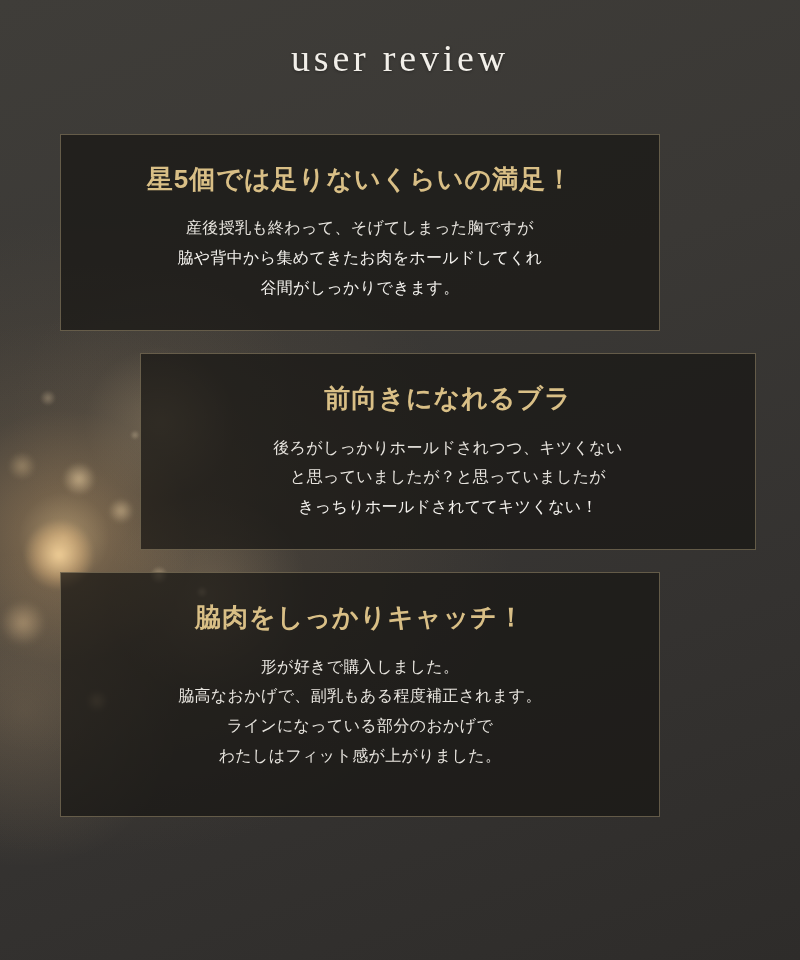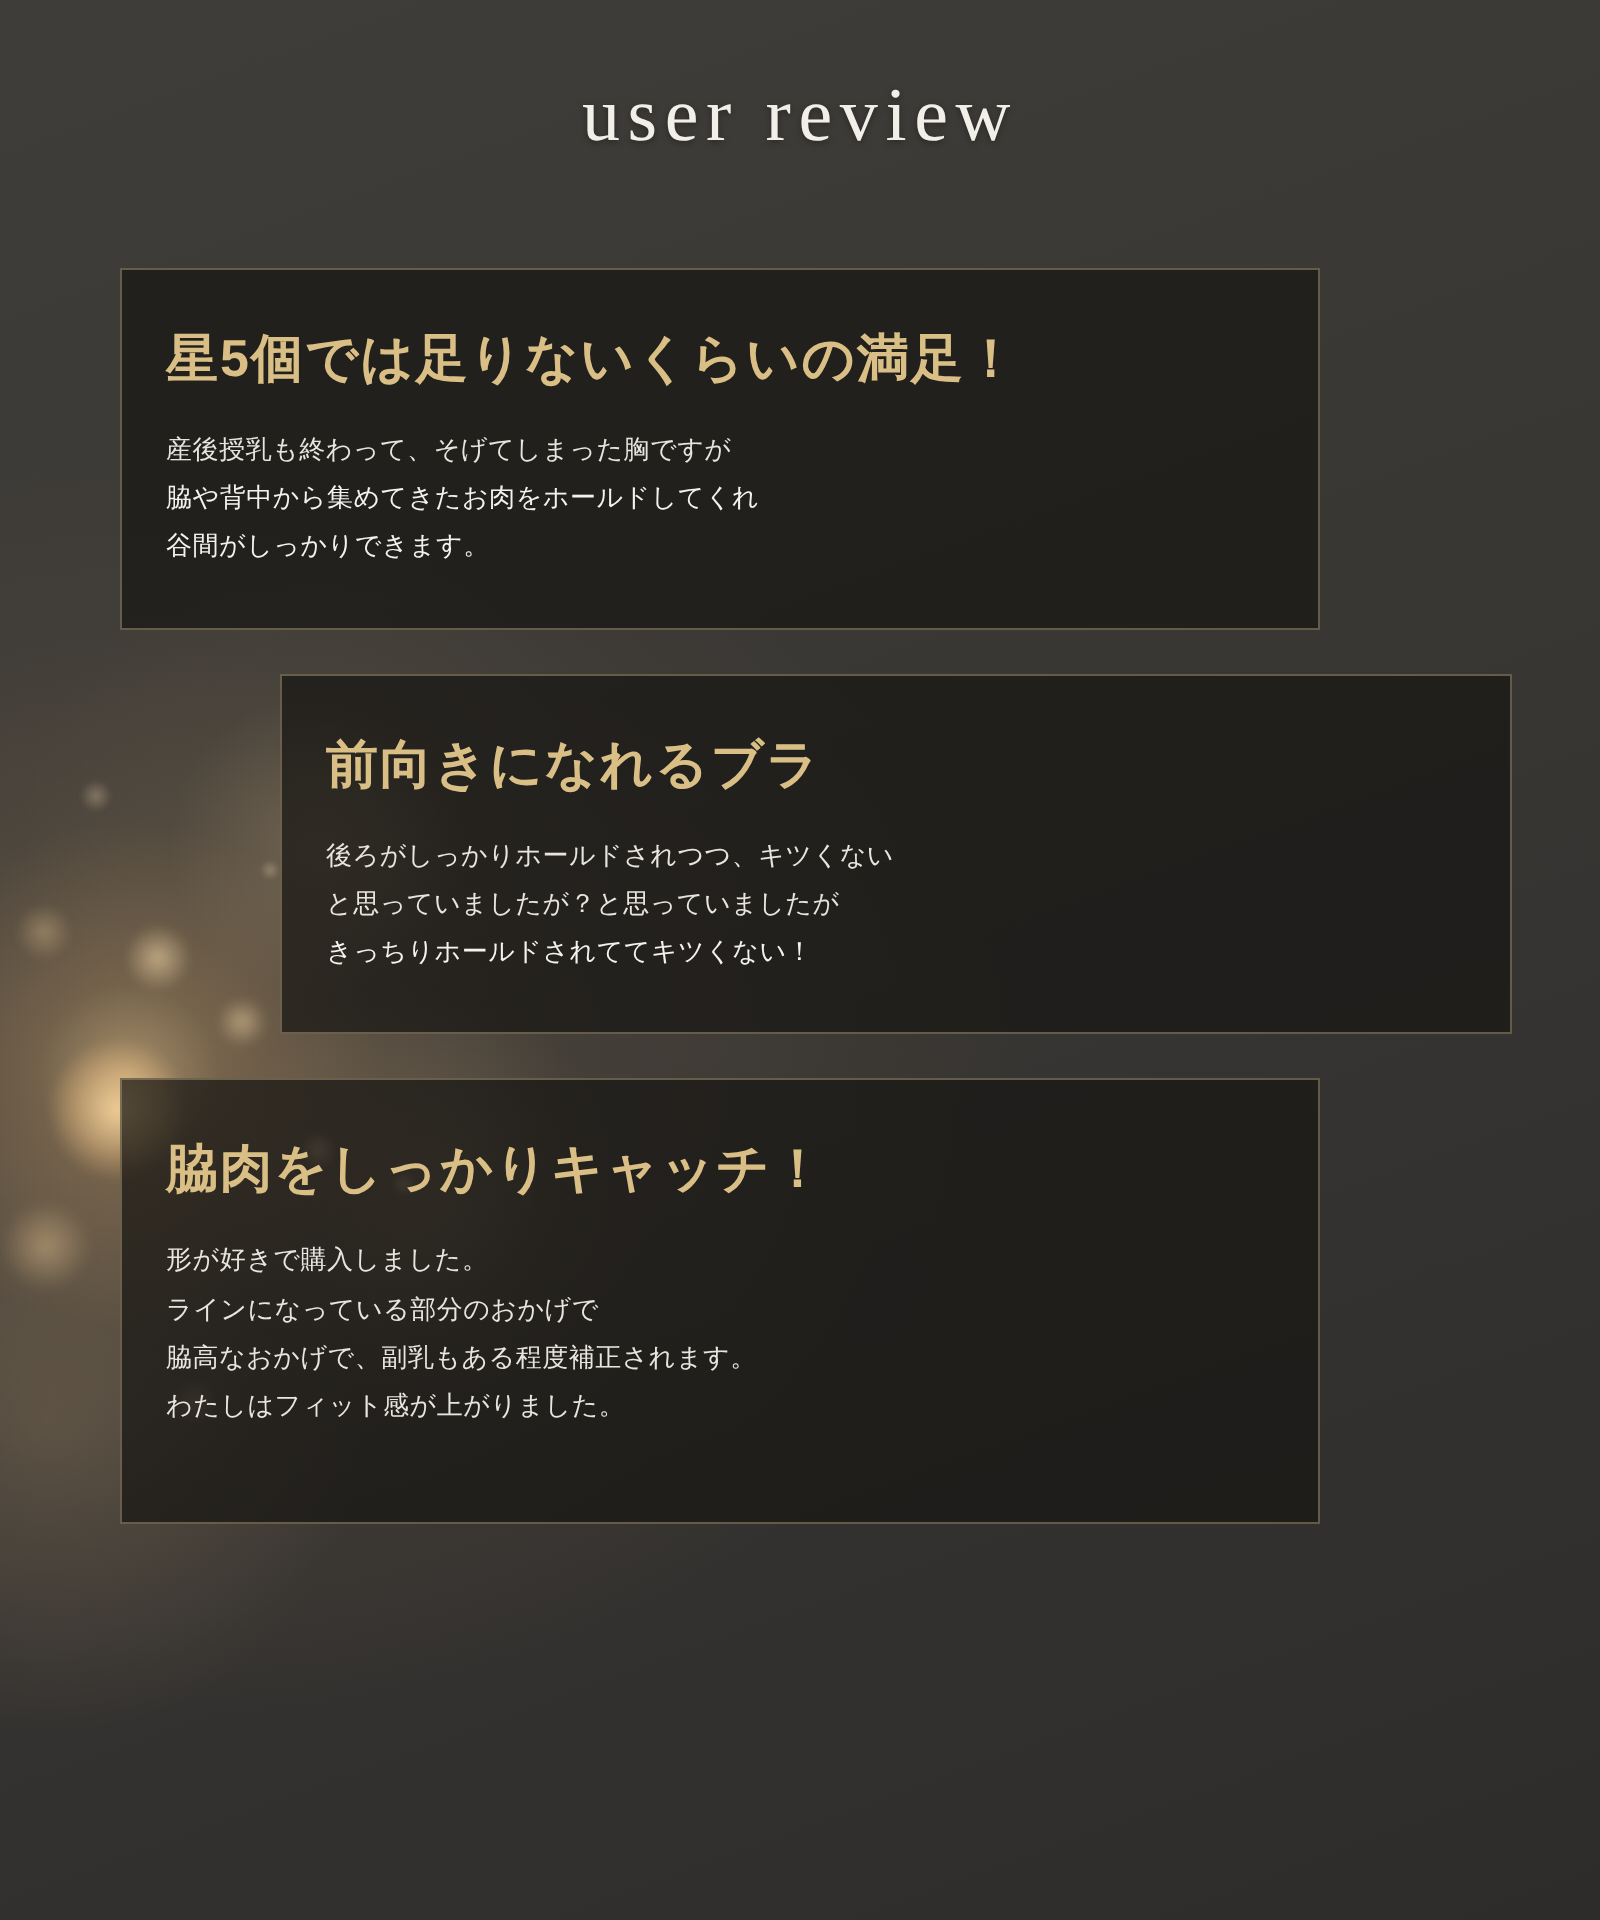--- a/index.html
+++ b/index.html
@@ -43,37 +43,38 @@
     letter-spacing:0.10em;
     padding-top:36px;
     font-weight:400;
     text-shadow:0 1px 3px rgba(0,0,0,0.35);
   }
 
   .card {
     position:relative;
     background:rgba(24,22,20,0.72);
     border:1px solid rgba(168,152,118,0.50);
+    text-align:center;
     padding:26px 22px 28px;
   }
   .card-1 { margin:54px 140px 0 60px; }
   .card-2 { margin:22px 44px 0 140px; }
   .card-3 { margin:22px 140px 14px 60px; padding-bottom:46px; }
 
   .card-heading {
     color:#d9bf86;
     font-size:26px;
     font-weight:700;
     letter-spacing:0.04em;
     margin-bottom:16px;
     line-height:1.4;
   }
   .line {
     color:#e8e5df;
-    font-size:13px;
+    font-size:16px;
     line-height:1.85;
     letter-spacing:0.02em;
   }
   .line.bold { font-weight:400; color:#f4f2ee; }
 </style>
 </head>
 <body>
 
 <div id="page">
 
@@ -100,18 +101,18 @@
   <div class="card card-2">
     <div class="card-heading">前向きになれるブラ</div>
     <div class="line">後ろがしっかりホールドされつつ、キツくない</div>
     <div class="line">と思っていましたが？と思っていましたが</div>
     <div class="line bold">きっちりホールドされててキツくない！</div>
   </div>
 
   <div class="card card-3">
     <div class="card-heading">脇肉をしっかりキャッチ！</div>
     <div class="line">形が好きで購入しました。</div>
+    <div class="line">脇高なおかげで、副乳もある程度補正されます。</div>
     <div class="line">ラインになっている部分のおかげで</div>
-    <div class="line">脇高なおかげで、副乳もある程度補正されます。</div>
     <div class="line">わたしはフィット感が上がりました。</div>
   </div>
 
 </div>
 
 </body></html>

